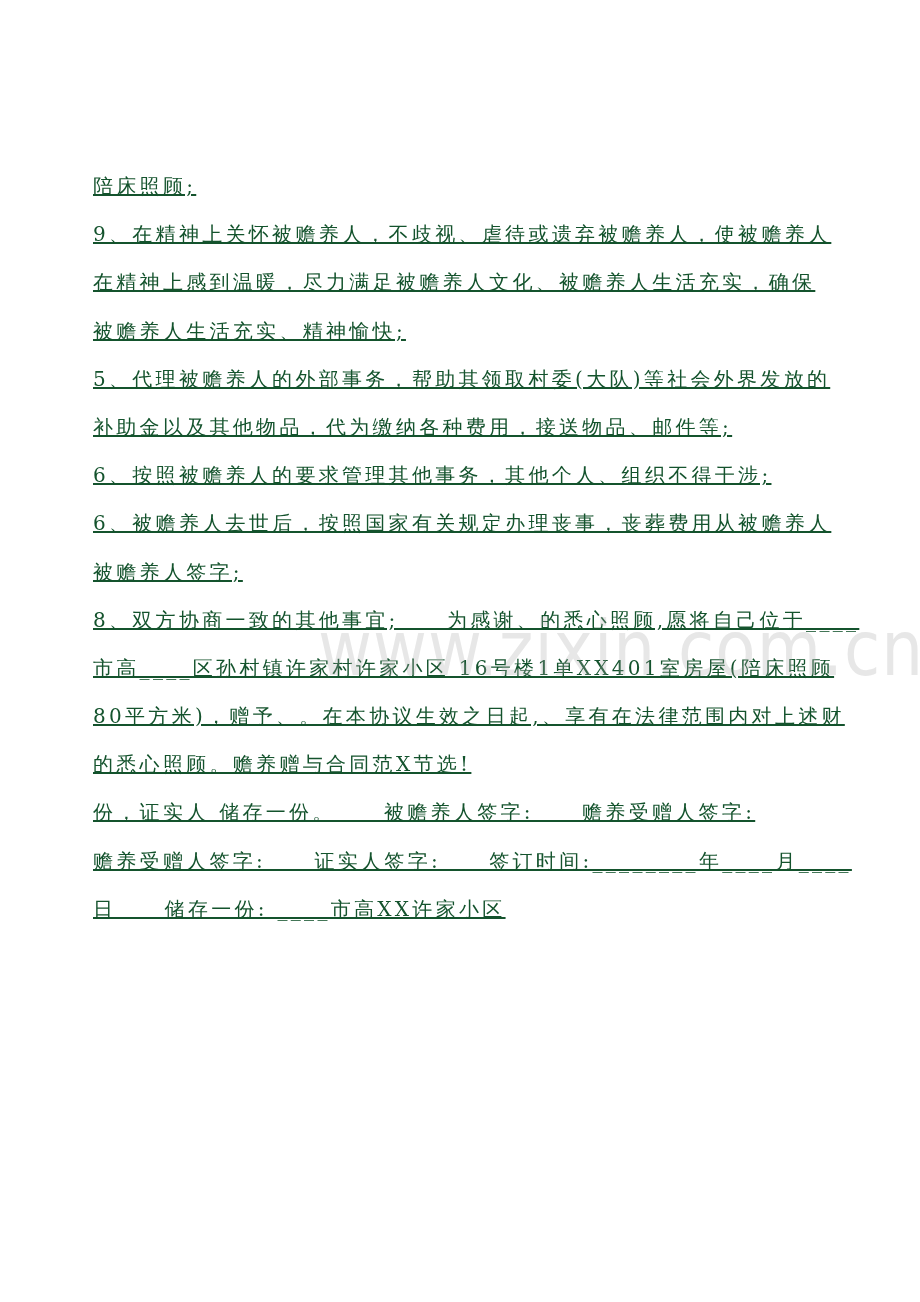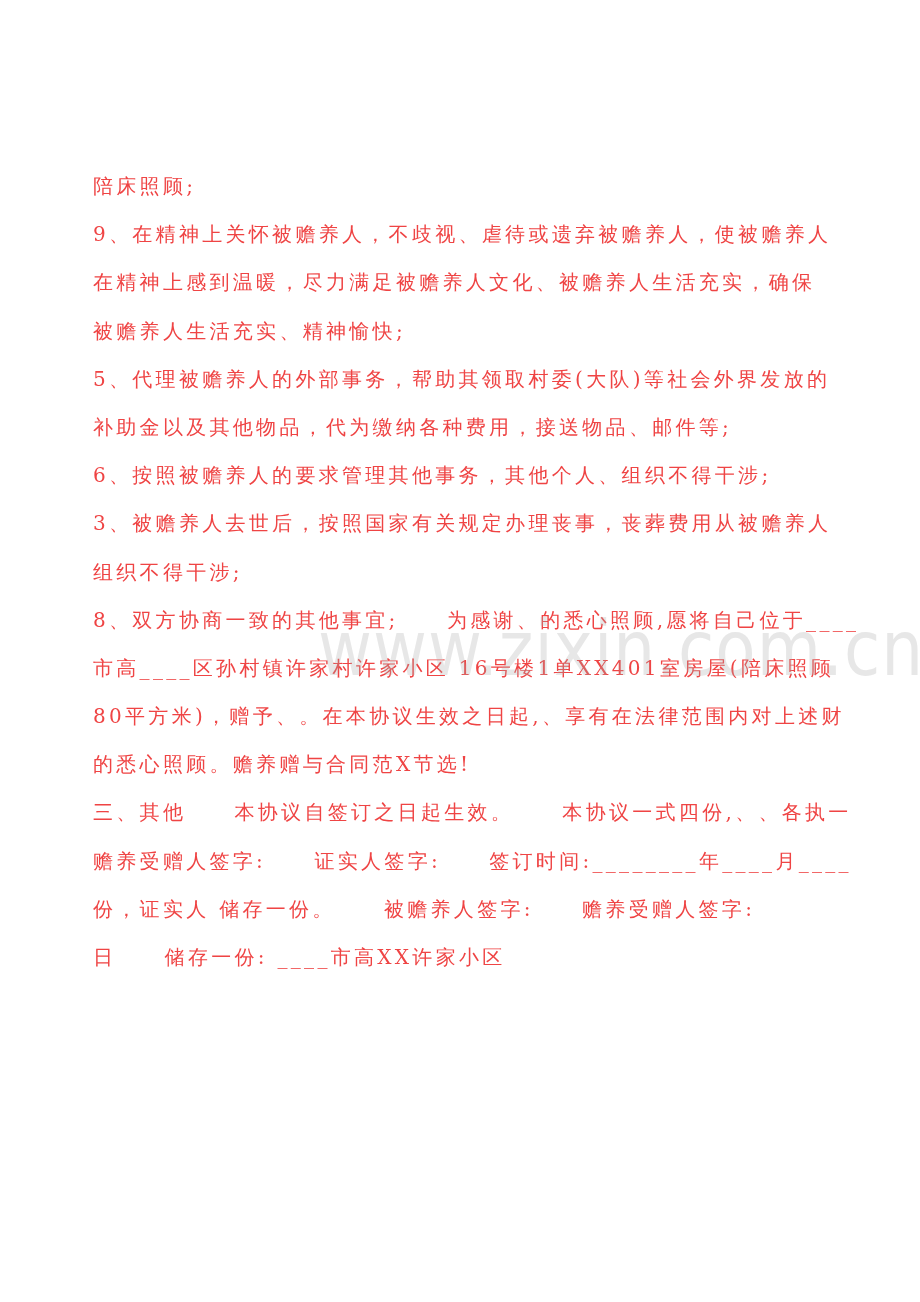--- a/index.html
+++ b/index.html
@@ -27,21 +27,22 @@
       left: 93px;
       top: 166px;
       width: 740px;
     }
     .line {
       height: 48.2px;
       line-height: 40px;
       font-size: 20px;
       letter-spacing: 3.3px;
       white-space: pre;
-      color: #ef4444;
+      color: #14532d;
+      text-decoration: underline;
     }
     .watermark {
       position: absolute;
       left: 318px;
       top: 605px;
       font-family: "DejaVu Sans", "Liberation Sans", sans-serif;
       font-size: 66px;
       color: rgba(170,170,170,0.28);
       letter-spacing: 1px;
       white-space: nowrap;
@@ -55,25 +56,24 @@
 
 <div class="page">
   <div class="content">
     <div class="line">陪床照顾;</div>
     <div class="line">9、在精神上关怀被赡养人，不歧视、虐待或遗弃被赡养人，使被赡养人</div>
     <div class="line">在精神上感到温暖，尽力满足被赡养人文化、被赡养人生活充实，确保</div>
     <div class="line">被赡养人生活充实、精神愉快;</div>
     <div class="line">5、代理被赡养人的外部事务，帮助其领取村委(大队)等社会外界发放的</div>
     <div class="line">补助金以及其他物品，代为缴纳各种费用，接送物品、邮件等;</div>
     <div class="line">6、按照被赡养人的要求管理其他事务，其他个人、组织不得干涉;</div>
-    <div class="line">3、被赡养人去世后，按照国家有关规定办理丧事，丧葬费用从被赡养人</div>
-    <div class="line">组织不得干涉;</div>
+    <div class="line">6、被赡养人去世后，按照国家有关规定办理丧事，丧葬费用从被赡养人</div>
+    <div class="line">被赡养人签字;</div>
     <div class="line">8、双方协商一致的其他事宜;     为感谢、的悉心照顾,愿将自己位于____</div>
     <div class="line">市高____区孙村镇许家村许家小区 16号楼1单XX401室房屋(陪床照顾</div>
     <div class="line">80平方米)，赠予、。在本协议生效之日起,、享有在法律范围内对上述财</div>
     <div class="line">的悉心照顾。赡养赠与合同范X节选!</div>
-    <div class="line">三、其他     本协议自签订之日起生效。     本协议一式四份,、、各执一</div>
+    <div class="line">份，证实人 储存一份。     被赡养人签字:     赡养受赠人签字:</div>
     <div class="line">赡养受赠人签字:     证实人签字:     签订时间:________年____月____</div>
-    <div class="line">份，证实人 储存一份。     被赡养人签字:     赡养受赠人签字:</div>
     <div class="line">日     储存一份: ____市高XX许家小区</div>
   </div>
   <div class="watermark">www.zixin.com.cn</div>
 </div>
 
 </body></html>

